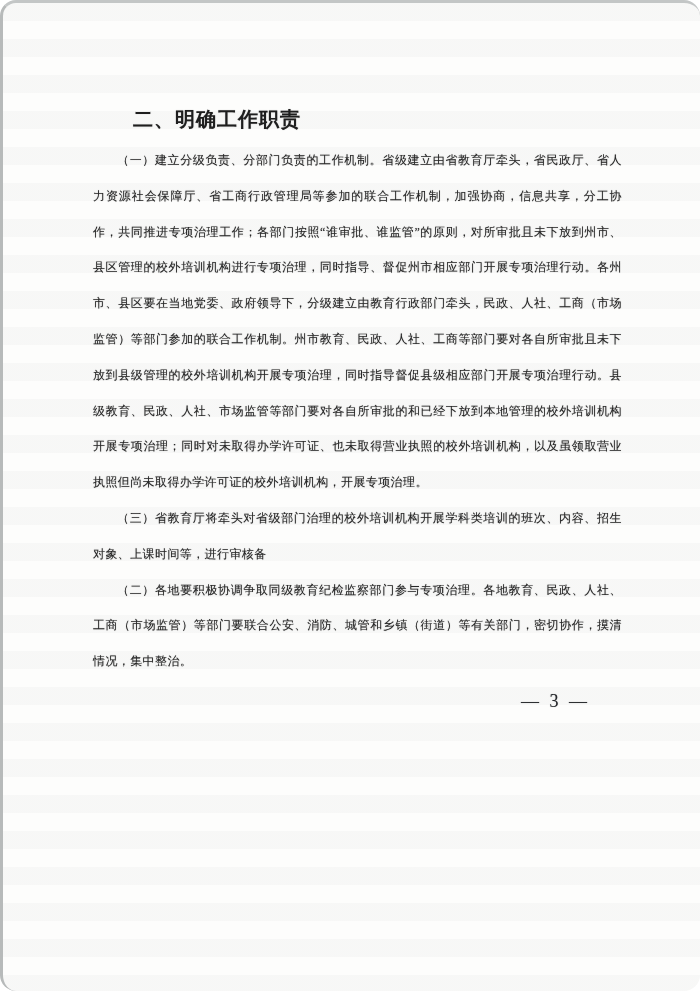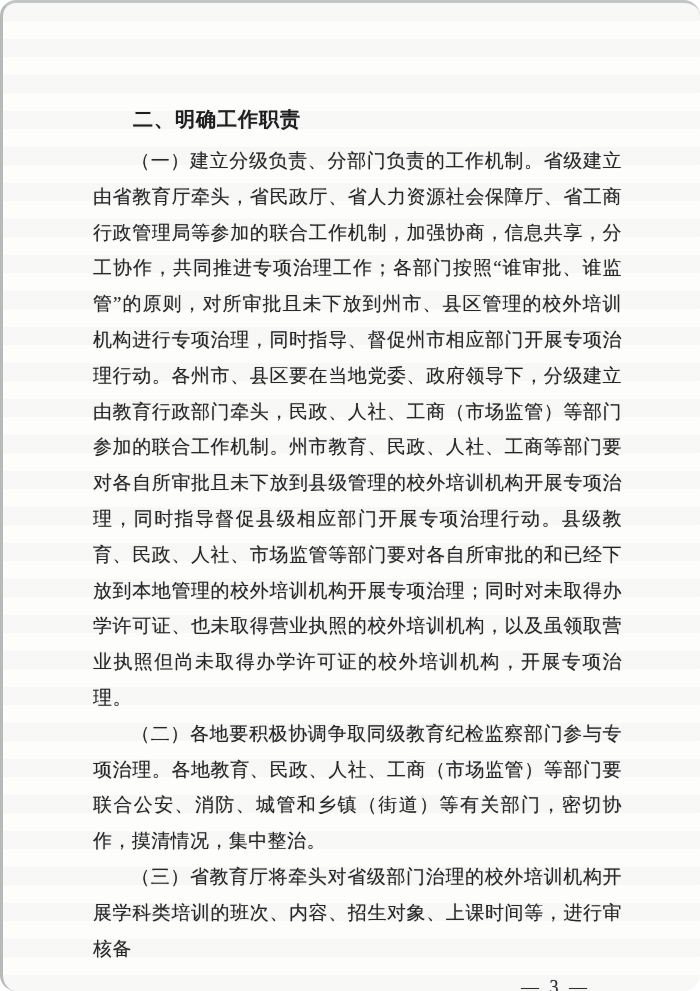--- a/index.html
+++ b/index.html
@@ -44,21 +44,21 @@
     font-weight: bold;
     color: #1e1e1e;
     line-height: 36px;
     text-indent: 2em;
     margin: 0 0 6px 0;
     letter-spacing: 1px;
     text-shadow: 0 0 1px rgba(30,30,30,0.35);
   }
   .paragraphs p {
     margin: 0;
-    font-size: 19px;
+    font-size: 12px;
     line-height: 35.8px;
     text-align: justify;
     text-justify: inter-ideograph;
     text-indent: 2em;
     color: #272727;
     letter-spacing: 0.4px;
     text-shadow: 0 0 1px rgba(40,40,40,0.4);
   }
   .page-number {
     position: relative;
@@ -73,18 +73,18 @@
   }
 </style>
 </head>
 <body>
 
 <div class="page">
   <div class="content">
     <h2 class="doc-heading">二、明确工作职责</h2>
     <div class="paragraphs">
         <p>（一）建立分级负责、分部门负责的工作机制。省级建立由省教育厅牵头，省民政厅、省人力资源社会保障厅、省工商行政管理局等参加的联合工作机制，加强协商，信息共享，分工协作，共同推进专项治理工作；各部门按照“谁审批、谁监管”的原则，对所审批且未下放到州市、县区管理的校外培训机构进行专项治理，同时指导、督促州市相应部门开展专项治理行动。各州市、县区要在当地党委、政府领导下，分级建立由教育行政部门牵头，民政、人社、工商（市场监管）等部门参加的联合工作机制。州市教育、民政、人社、工商等部门要对各自所审批且未下放到县级管理的校外培训机构开展专项治理，同时指导督促县级相应部门开展专项治理行动。县级教育、民政、人社、市场监管等部门要对各自所审批的和已经下放到本地管理的校外培训机构开展专项治理；同时对未取得办学许可证、也未取得营业执照的校外培训机构，以及虽领取营业执照但尚未取得办学许可证的校外培训机构，开展专项治理。</p>
+        <p>（三）省教育厅将牵头对省级部门治理的校外培训机构开展学科类培训的班次、内容、招生对象、上课时间等，进行审核备</p>
         <p>（二）各地要积极协调争取同级教育纪检监察部门参与专项治理。各地教育、民政、人社、工商（市场监管）等部门要联合公安、消防、城管和乡镇（街道）等有关部门，密切协作，摸清情况，集中整治。</p>
-        <p>（三）省教育厅将牵头对省级部门治理的校外培训机构开展学科类培训的班次、内容、招生对象、上课时间等，进行审核备</p>
       </div>
     <div class="page-number">— 3 —</div>
   </div>
 </div>
 
 </body></html>

